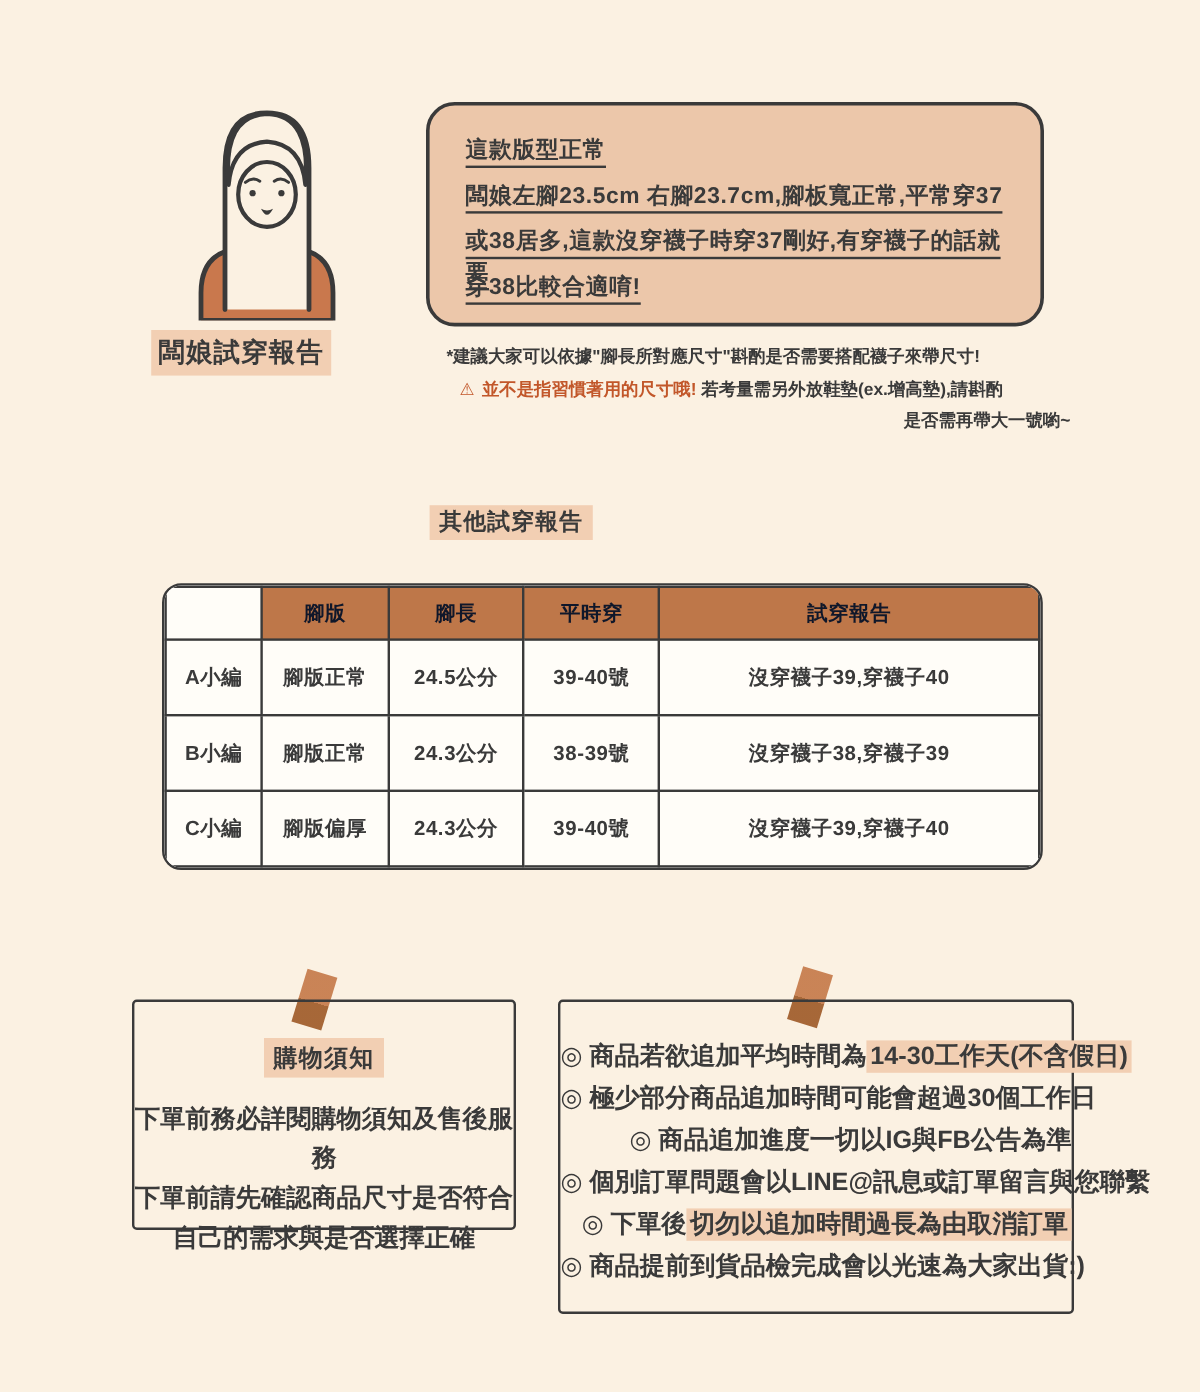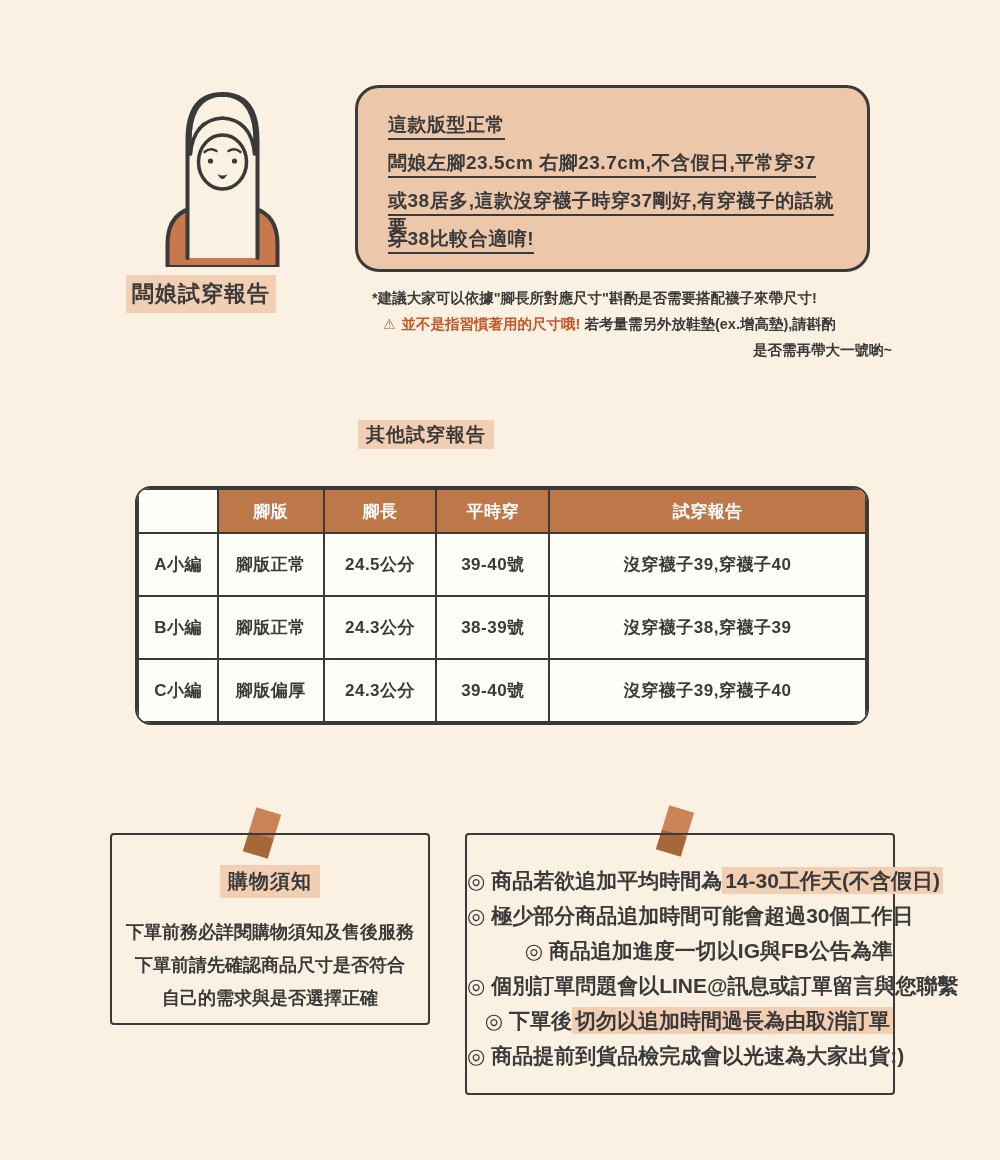--- a/index.html
+++ b/index.html
@@ -60,31 +60,31 @@
     background: #FFFDF8;
   }
   table.report-table { width: 100%; border-collapse: collapse; }
   .report-table th, .report-table td {
     border: 2px solid #3A3A3A; text-align: center;
     font-weight: 700; font-size: 17px; color: #3A3A3A; background: #FFFDF8;
     letter-spacing: 0.5px;
   }
   .report-table thead th { height: 44px; }
   .report-table tbody td { height: 63px; }
-  th.accent { background: #BE7749; color: #ffffff; }
+  th.accent { background: #BE7749; color: #0f172a; }
   .c0 { width: 11%; } .c1 { width: 14.5%; } .c2 { width: 15.5%; } .c3 { width: 15.5%; } .c4 { width: 43.5%; }
 
   
   .box {
     position: absolute; border: 2.5px solid #3A3A3A; border-radius: 4px;
     background: transparent;
   }
   .notice-box { left: 110px; top: 833px; width: 320px; height: 192px; text-align: center; padding-top: 30px; }
   .notice-box .box-title { display: inline-block; background: #F2CFB3; padding: 3px 8px; font-size: 20px; letter-spacing: 1px; margin-bottom: 18px; }
-  .notice-box .line { font-size: 18px; line-height: 33px; }
+  .notice-box .line { font-size: 21px; line-height: 33px; }
 
   .policy-box { left: 465px; top: 833px; width: 430px; height: 262px; text-align: center; padding-top: 28px; }
   .policy-box .item { font-size: 21px; line-height: 35px; white-space: nowrap; text-align: right; }
   .hl { background: #F2CFB3; padding: 2px 3px; }
   .hl:empty { display: none; }
 
   
   .tape {
     position: absolute; width: 26px; height: 46px;
     background: linear-gradient(to bottom, #C77E4F 0%, #C77E4F 55%, #A2602F 55%, #A2602F 100%);
@@ -117,21 +117,21 @@
       <circle cx="87" cy="79" r="2.6" fill="#3A3A3A"></circle>
 
       <path d="M70,92 Q75,102 80,92 Q75,95 70,92 Z" fill="#3A3A3A"></path>
     </svg>
   </div>
 
   <div class="report-label">闆娘試穿報告</div>
 
   <div class="bubble">
     <div class="bubble-line"><span>這款版型正常</span></div>
-    <div class="bubble-line"><span>闆娘左腳23.5cm 右腳23.7cm,不含假日,平常穿37</span></div>
+    <div class="bubble-line"><span>闆娘左腳23.5cm 右腳23.7cm,腳板寬正常,平常穿37</span></div>
     <div class="bubble-line"><span>或38居多,這款沒穿襪子時穿37剛好,有穿襪子的話就要</span></div>
     <div class="bubble-line"><span>穿38比較合適唷!</span></div>
   </div>
 
   <div class="notes">
     <div class="n-line n1"><span>*建議大家可以依據"腳長所對應尺寸"斟酌是否需要搭配襪子來帶尺寸!</span></div>
     <div class="n-line n2">
       <span class="warn-icon">⚠</span>
       <span class="warn">並不是指習慣著用的尺寸哦!</span>
       <span>若考量需另外放鞋墊(ex.增高墊),請斟酌</span>

